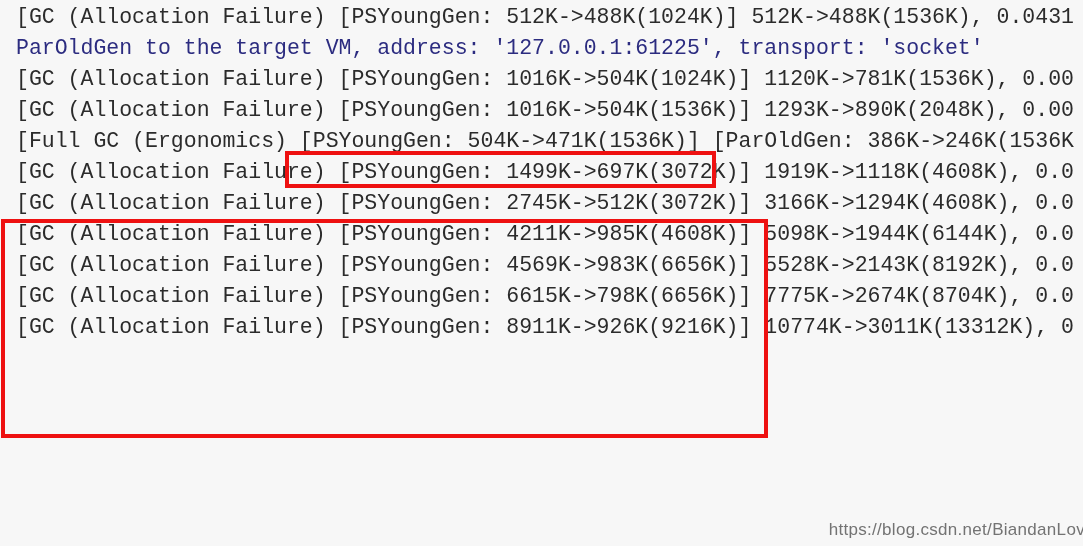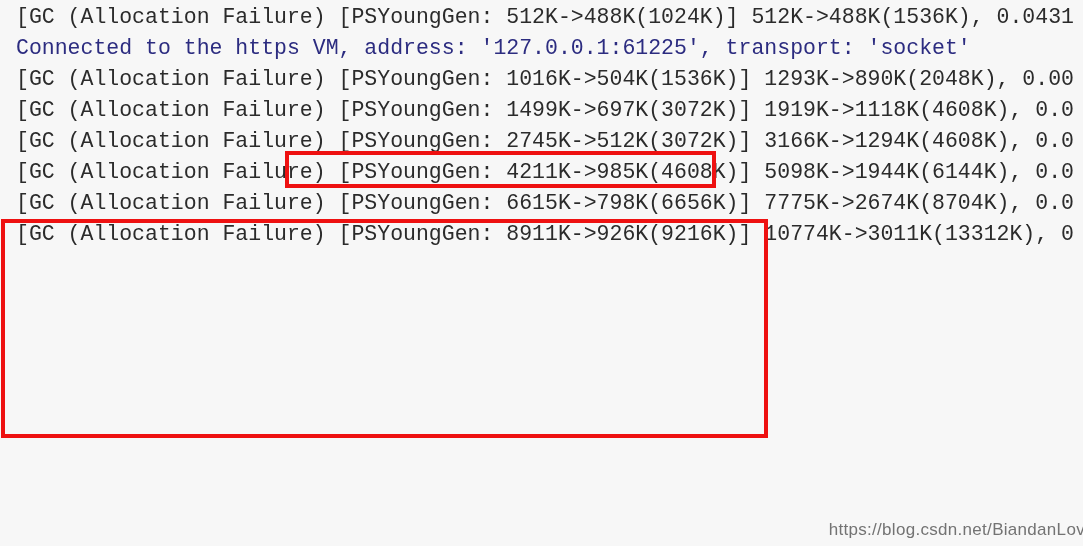--- a/index.html
+++ b/index.html
@@ -83,25 +83,28 @@
     user-select: none;
   }
 </style>
 </head>
 <body>
 
 <div id="console">
 
   <div class="log-lines">
     <div class="log-line">[GC (Allocation Failure) [PSYoungGen: 512K-&gt;488K(1024K)] 512K-&gt;488K(1536K), 0.0431</div>
-    <div class="log-line info">Connected to the https VM, address: '127.0.0.1:61225', transport: 'socket'</div>
+    <div class="log-line info">ParOldGen to the target VM, address: '127.0.0.1:61225', transport: 'socket'</div>
+    <div class="log-line">[GC (Allocation Failure) [PSYoungGen: 1016K-&gt;504K(1024K)] 1120K-&gt;781K(1536K), 0.00</div>
     <div class="log-line">[GC (Allocation Failure) [PSYoungGen: 1016K-&gt;504K(1536K)] 1293K-&gt;890K(2048K), 0.00</div>
+    <div class="log-line">[Full GC (Ergonomics) [PSYoungGen: 504K-&gt;471K(1536K)] [ParOldGen: 386K-&gt;246K(1536K</div>
     <div class="log-line">[GC (Allocation Failure) [PSYoungGen: 1499K-&gt;697K(3072K)] 1919K-&gt;1118K(4608K), 0.0</div>
     <div class="log-line">[GC (Allocation Failure) [PSYoungGen: 2745K-&gt;512K(3072K)] 3166K-&gt;1294K(4608K), 0.0</div>
     <div class="log-line">[GC (Allocation Failure) [PSYoungGen: 4211K-&gt;985K(4608K)] 5098K-&gt;1944K(6144K), 0.0</div>
+    <div class="log-line">[GC (Allocation Failure) [PSYoungGen: 4569K-&gt;983K(6656K)] 5528K-&gt;2143K(8192K), 0.0</div>
     <div class="log-line">[GC (Allocation Failure) [PSYoungGen: 6615K-&gt;798K(6656K)] 7775K-&gt;2674K(8704K), 0.0</div>
     <div class="log-line">[GC (Allocation Failure) [PSYoungGen: 8911K-&gt;926K(9216K)] 10774K-&gt;3011K(13312K), 0</div>
   </div>
 
   <div class="annot-box" id="annot-box-1"></div>
 
   <div class="annot-box" id="annot-box-2"></div>
 
   <div class="watermark">https://blog.csdn.net/BiandanLoveyou</div>
 

